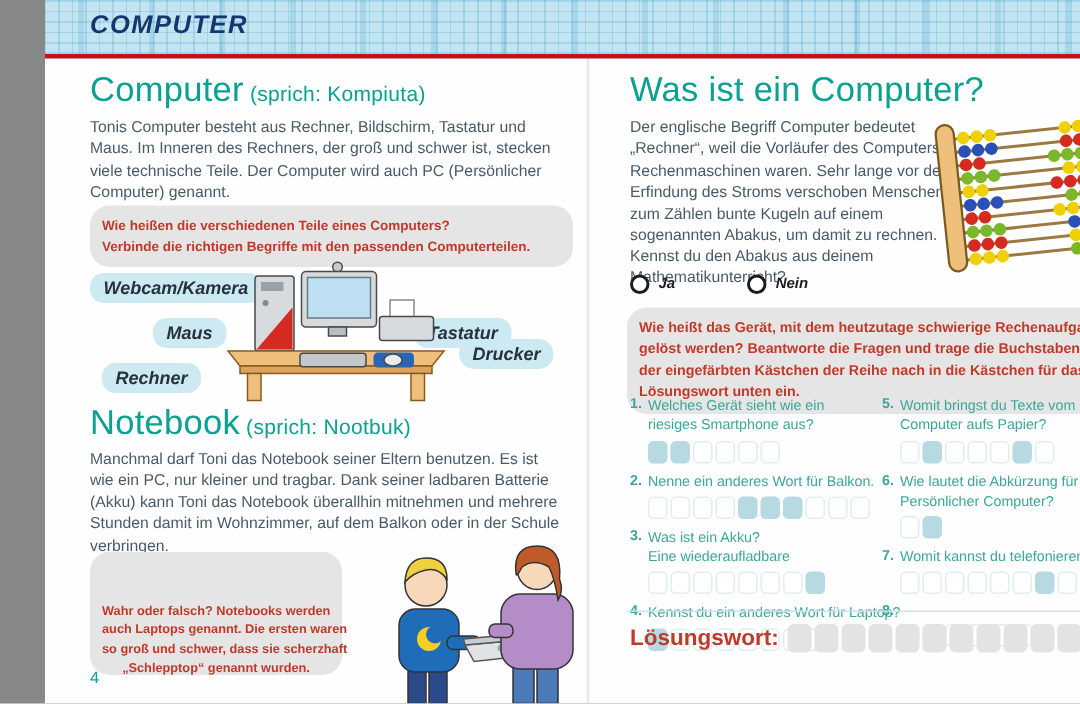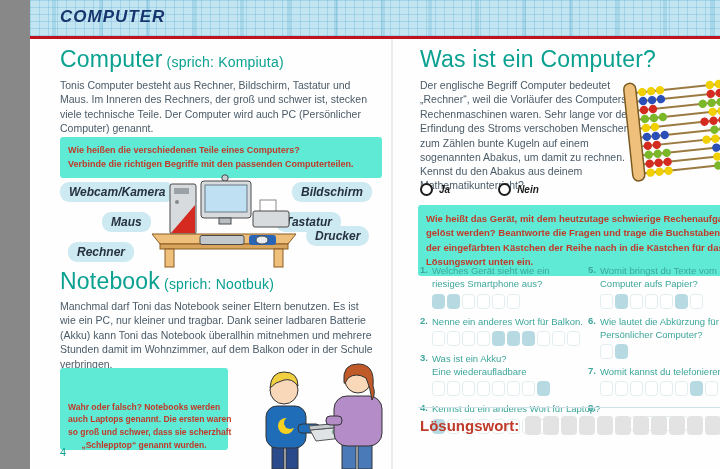--- a/index.html
+++ b/index.html
@@ -17,21 +17,21 @@
   .header-title { position:absolute; left:30px; top:7px; font-size:17px; font-weight:bold;
     font-style:italic; color:#17366e; letter-spacing:1px; }
   .red-rule { position:absolute; left:0; top:36px; width:720px; height:3px; background:#c0121f; }
   .gutter { position:absolute; left:361px; top:39px; width:2px; height:430px;
     background:linear-gradient(90deg, rgba(0,0,0,.05), rgba(0,0,0,.10), rgba(0,0,0,.05)); }
 
   h1 { color:#0aa191; font-weight:normal; }
   .sec-title { position:absolute; font-size:23px; letter-spacing:.2px; }
   .sec-title .pron { font-size:14px; margin-left:4px; }
   .para { position:absolute; font-size:10.5px; line-height:1.38; color:#4a5b68; white-space:pre; }
-  .taskbox { position:absolute; background:#5eead4; border-radius:3px; padding:7px 8px;
+  .taskbox { position:absolute; background:#e5e5e5; border-radius:13px; padding:7px 8px;
     font-size:9px; font-weight:bold; color:#c03a2a; line-height:1.5; white-space:pre; }
 
   .chip { position:absolute; background:#cde9f2; border-radius:9px; padding:3px 9px;
     font-size:12px; font-style:italic; font-weight:bold; color:#26323e; }
 
   .radio-row { display:flex; align-items:center; gap:6px; }
   .radio { width:13px; height:13px; border:2.2px solid #1c1c1c; border-radius:50%; background:#fff; flex:none; }
   .radio-label { font-size:11px; font-style:italic; font-weight:bold; color:#1c1c1c; }
 
   .illu { position:absolute; }
@@ -73,21 +73,20 @@
 Maus. Im Inneren des Rechners, der groß und schwer ist, stecken
 viele technische Teile. Der Computer wird auch PC (Persönlicher
 Computer) genannt.</div>
 
   <div class="taskbox" style="left:30px; top:137px; width:322px;">Wie heißen die verschiedenen Teile eines Computers?
 Verbinde die richtigen Begriffe mit den passenden Computerteilen.</div>
 
   <div class="chip" style="left:30px; top:182px;">Webcam/Kamera</div>
   <div class="chip" style="left:72px; top:212px;">Maus</div>
   <div class="chip" style="left:38px; top:242px;">Rechner</div>
-  <div class="chip" style="left:262px; top:182px;">Bildschirm</div>
   <div class="chip" style="left:246px; top:212px;">Tastatur</div>
   <div class="chip" style="left:276px; top:226px;border-radius:10px;">Drucker</div>
 
   <svg class="illu" style="left:118px; top:172px;" width="152" height="96" viewBox="0 0 152 96">
     <rect x="22" y="12" width="26" height="50" rx="2" fill="#d7dbde" stroke="#4a4a4a"></rect>
     <polygon points="23,61 47,33 47,61" fill="#d42a20"></polygon>
     <rect x="26" y="16" width="15" height="6" fill="#9aa2a8"></rect>
     <circle cx="29" cy="30" r="2" fill="#888"></circle>
     <circle cx="77" cy="6" r="3.2" fill="#c8ccd0" stroke="#4a4a4a"></circle>
     <rect x="53" y="9" width="50" height="37" rx="3" fill="#d7dbde" stroke="#4a4a4a"></rect>

